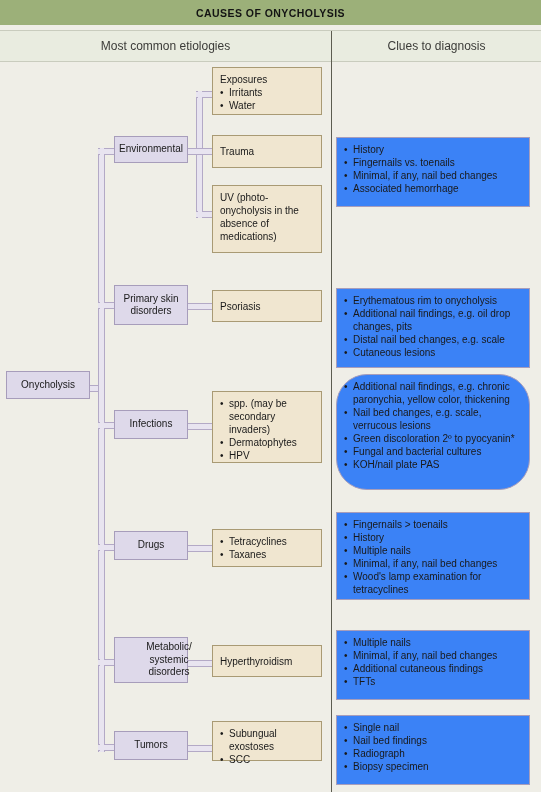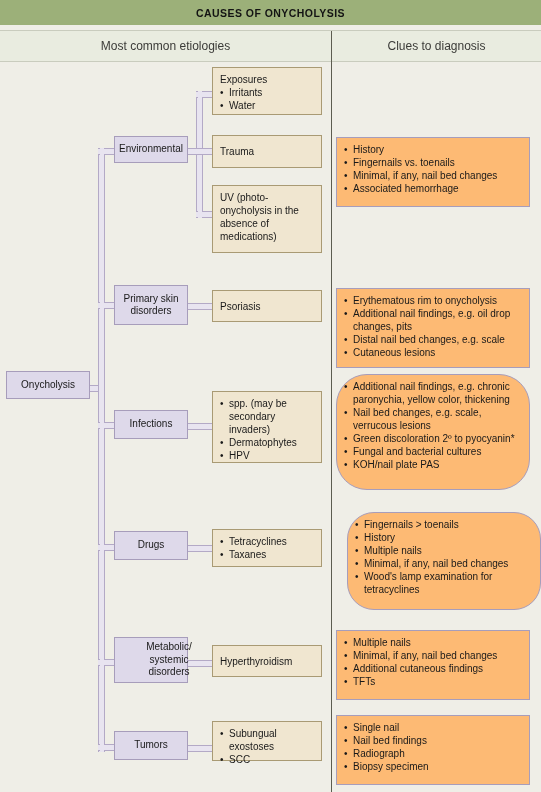--- a/index.html
+++ b/index.html
@@ -48,21 +48,21 @@
     font-size:10px;line-height:12.5px;text-align:center;color:#191919;
     padding:2px 4px;
   }
   .node.purple{background:#ded9ea;border-color:#a79dbb;}
   .box{
     position:absolute;box-sizing:border-box;
     font-size:10px;line-height:13px;color:#191919;
     padding:5px 7px 5px 7px;
   }
   .box.tan{background:#f0e6d0;border:1px solid #a99a74;}
-  .box.lilac{background:#fdba74;border:1px solid #a79dbb;}
+  .box.lilac{background:#3b82f6;border:1px solid #a79dbb;}
   .box.center{display:flex;align-items:center;}
   ul{margin:0;padding:0;list-style:none;}
   li{position:relative;padding-left:9px;margin:0 0 0 0;}
   li:before{content:"\2022";position:absolute;left:0;top:-0.5px;font-size:10px;}
   .ital{font-style:italic;}
   
   .hline{
     position:absolute;height:7px;box-sizing:border-box;
     border-top:1.4px solid #b3a9c6;border-bottom:1.4px solid #b3a9c6;
     background:#e8e4f0;
@@ -219,21 +219,21 @@
   <div class="box lilac" style="left:336px;top:374px;width:194px;height:116px;border-radius:31px;">
     <ul>
       <li><span>Additional nail findings, e.g. chronic paronychia, yellow color, thickening</span></li>
       <li><span>Nail bed changes, e.g. scale, verrucous lesions</span></li>
       <li><span>Green discoloration 2º to pyocyanin*</span></li>
       <li><span>Fungal and bacterial cultures</span></li>
       <li><span>KOH/nail plate PAS</span></li>
     </ul>
   </div>
 
-  <div class="box lilac" style="left:347px;top:512px;width:194px;height:98px;border-radius:27px;">
+  <div class="box lilac" style="left:336px;top:512px;width:194px;height:88px;">
     <ul>
       <li><span>Fingernails &gt; toenails</span></li>
       <li><span>History</span></li>
       <li><span>Multiple nails</span></li>
       <li><span>Minimal, if any, nail bed changes</span></li>
       <li><span>Wood's lamp examination for tetracyclines</span></li>
     </ul>
   </div>
 
   <div class="box lilac" style="left:336px;top:630px;width:194px;height:70px;">

